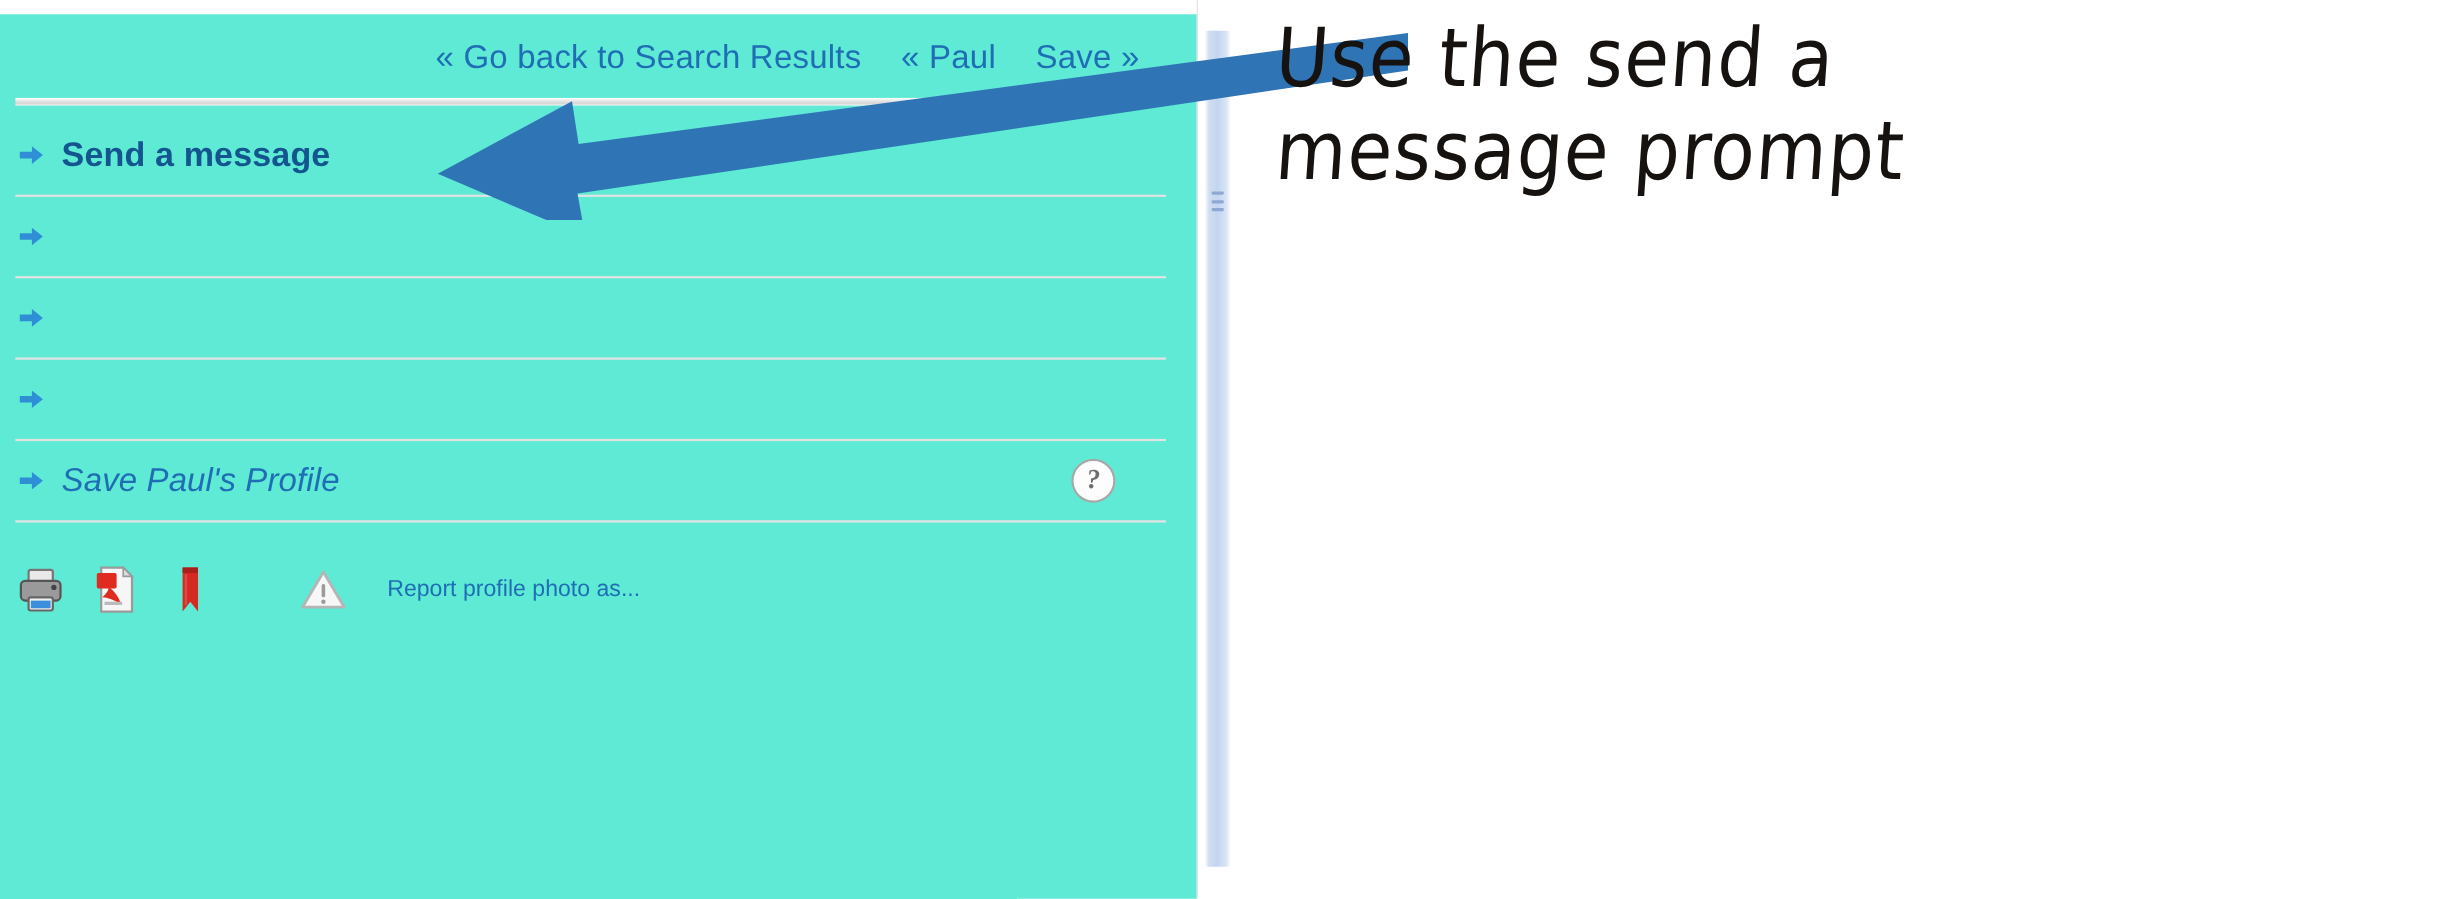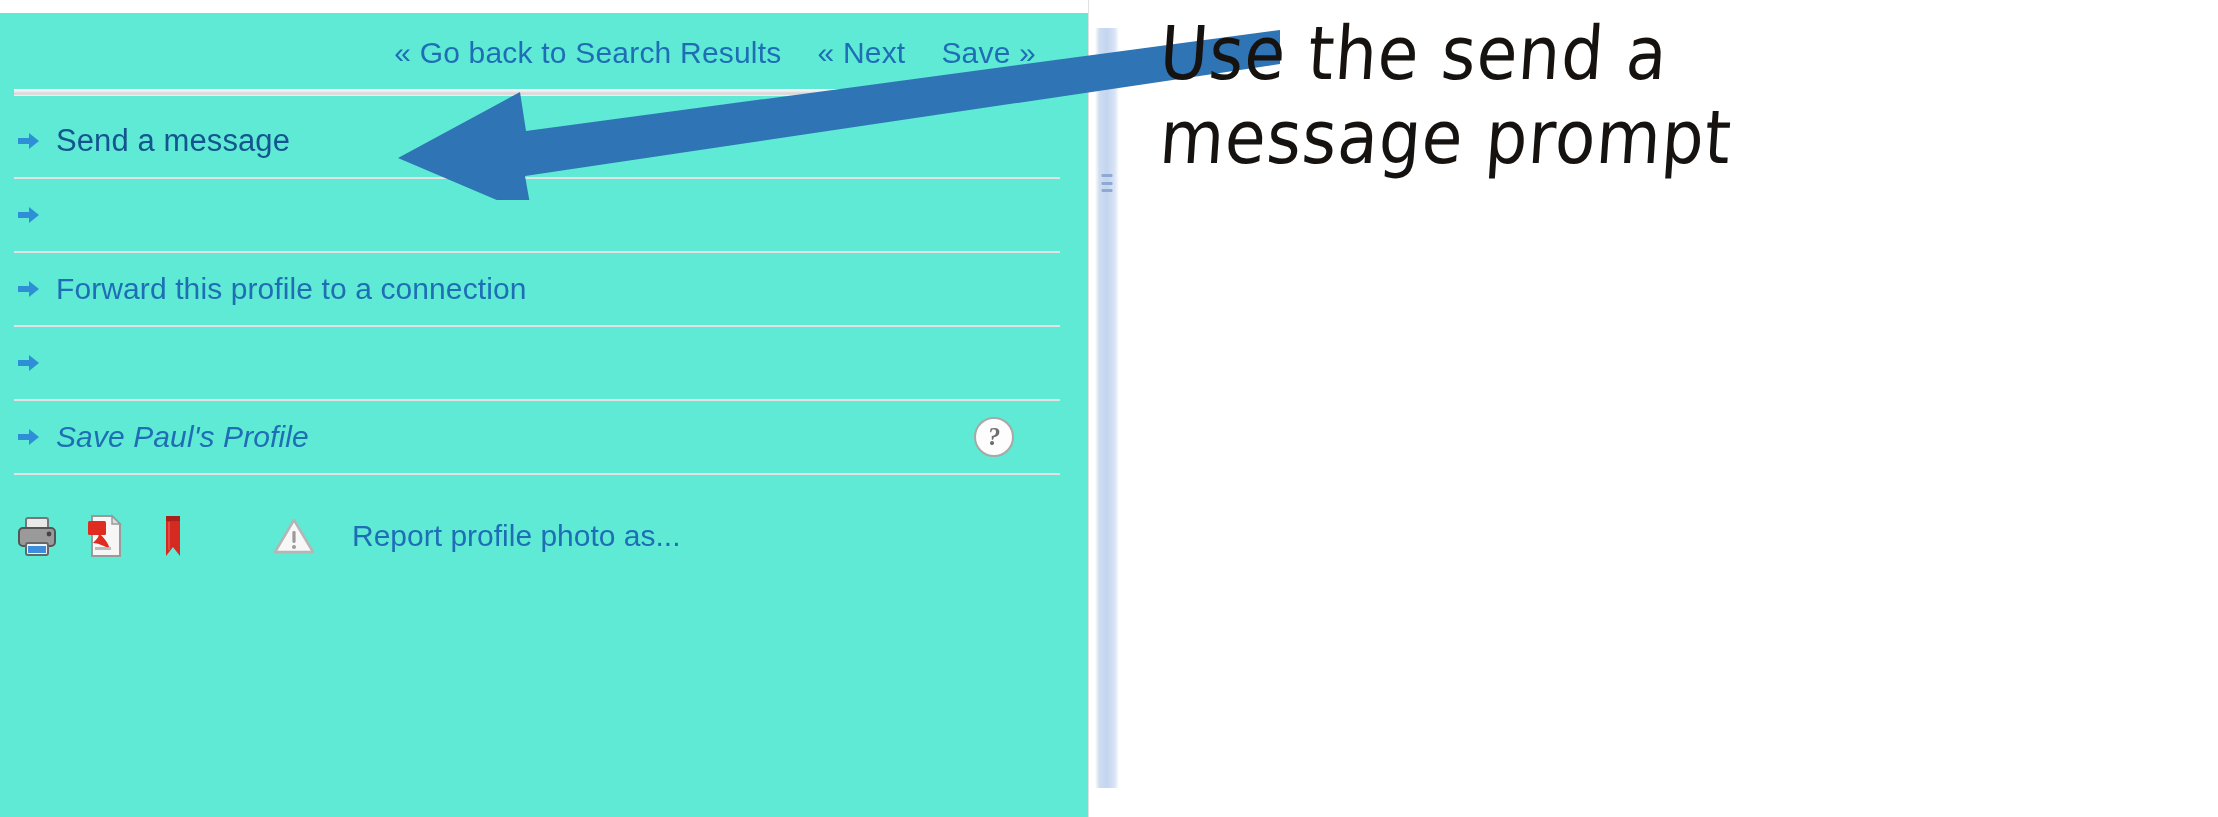--- a/index.html
+++ b/index.html
@@ -88,21 +88,21 @@
   }
 
   .action-label {
     font-size: 30px;
     color: #1f6eb5;
     white-space: nowrap;
     letter-spacing: 0.1px;
     margin-left: 6px;
   }
   .action-row.bold .action-label {
-    font-weight: normal;
+    font-weight: bold;
     color: #14558f;
     font-size: 31px;
   }
 
   .help-badge {
     position: absolute;
     right: 46px;
     top: 50%;
     transform: translateY(-50%);
     width: 40px;
@@ -130,21 +130,21 @@
     align-items: center;
   }
   .util-icon {
     margin-right: 22px;
     display: flex;
     align-items: center;
     justify-content: center;
   }
   #warn-gap { width: 52px; flex: 0 0 52px; }
   #report-label {
-    font-size: 30px;
+    font-size: 21px;
     color: #1f6eb5;
     margin-left: 12px;
     white-space: nowrap;
   }
 
   
   #scrollbar-track {
     position: absolute;
     left: 1088px;
     top: 0;
@@ -216,21 +216,21 @@
 </style>
 </head>
 <body>
 
 <div id="root">
 
   <div id="content-pane">
 
     <div id="profile-nav">
       <a href="#">« Go back to Search Results</a>
-      <a href="#">« Next</a>
+      <a href="#">« Paul</a>
       <a href="#">Save »</a>
     </div>
 
     <div id="nav-separator"></div>
 
     <div id="action-list">
 
       <div class="action-row bold">
         <span class="bullet-arrow">
           <svg width="26" height="26" viewBox="0 0 26 26">
@@ -247,21 +247,20 @@
           </svg>
         </span>
       </div>
 
       <div class="action-row">
         <span class="bullet-arrow">
           <svg width="26" height="26" viewBox="0 0 26 26">
             <path d="M2 10 L13 10 L13 5 L23 13 L13 21 L13 16 L2 16 Z" fill="#2f8fd6"></path>
           </svg>
         </span>
-        <span class="action-label">Forward this profile to a connection</span>
       </div>
 
       <div class="action-row">
         <span class="bullet-arrow">
           <svg width="26" height="26" viewBox="0 0 26 26">
             <path d="M2 10 L13 10 L13 5 L23 13 L13 21 L13 16 L2 16 Z" fill="#2f8fd6"></path>
           </svg>
         </span>
       </div>
 

